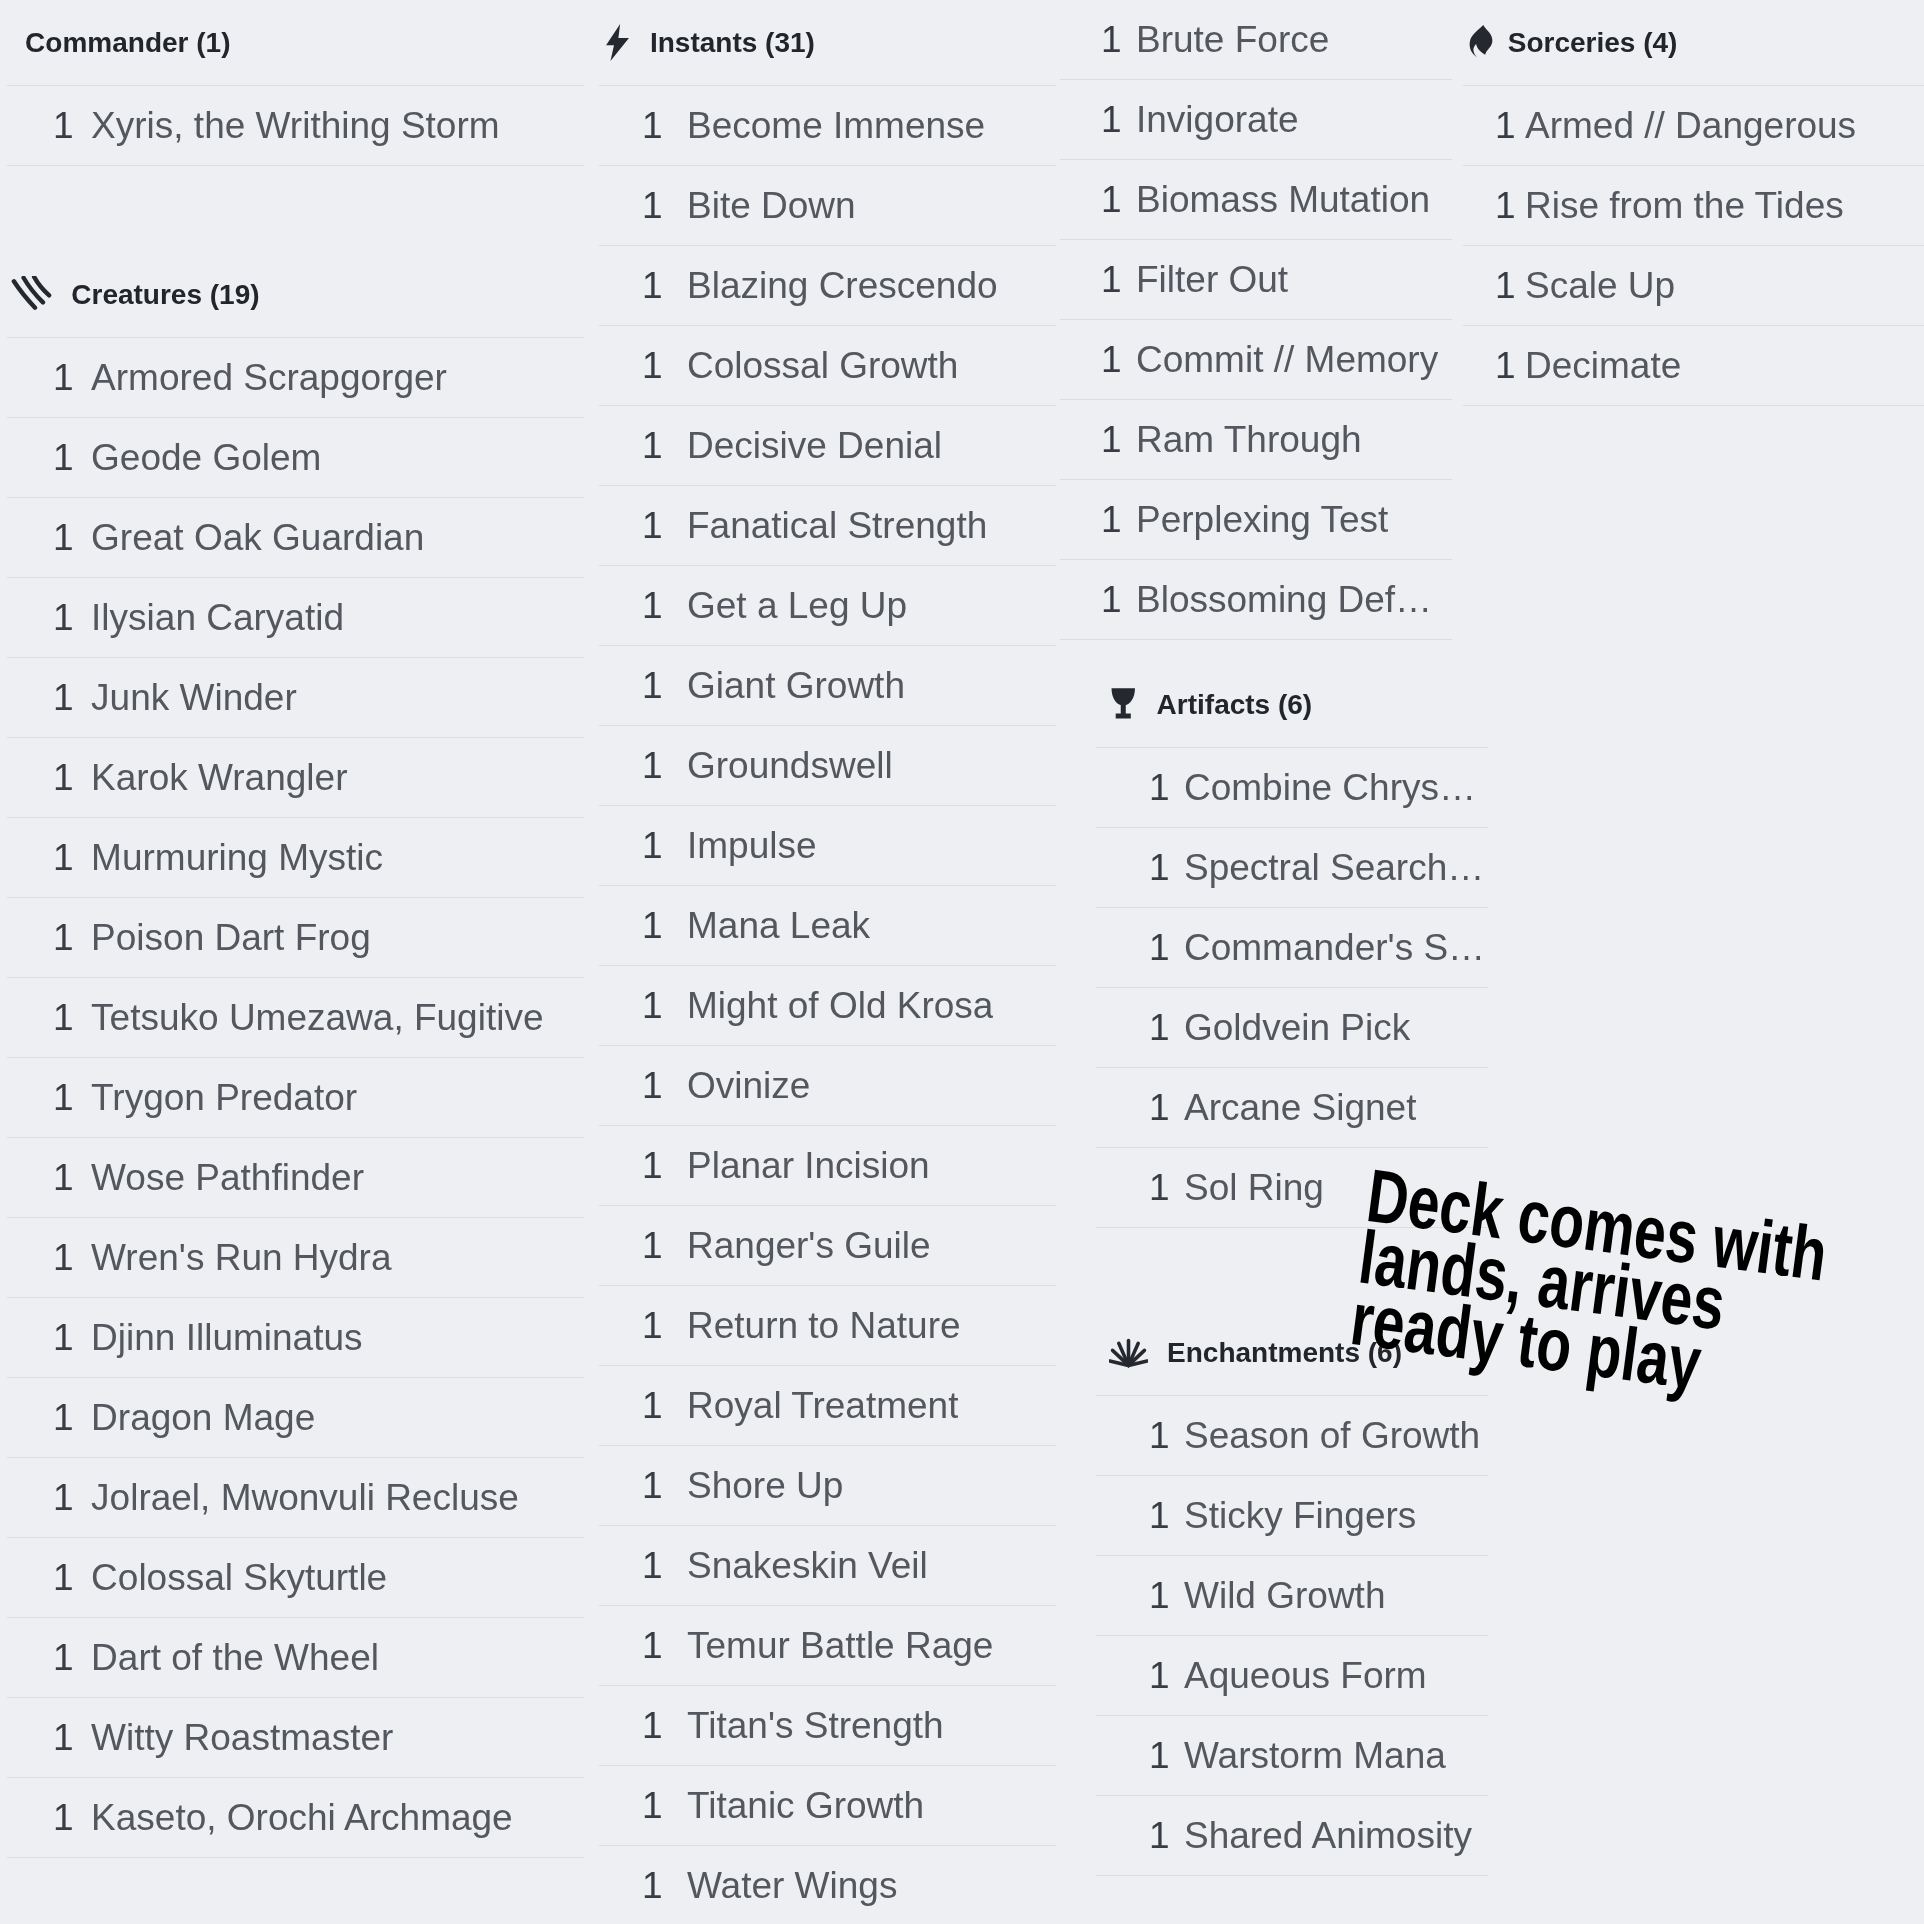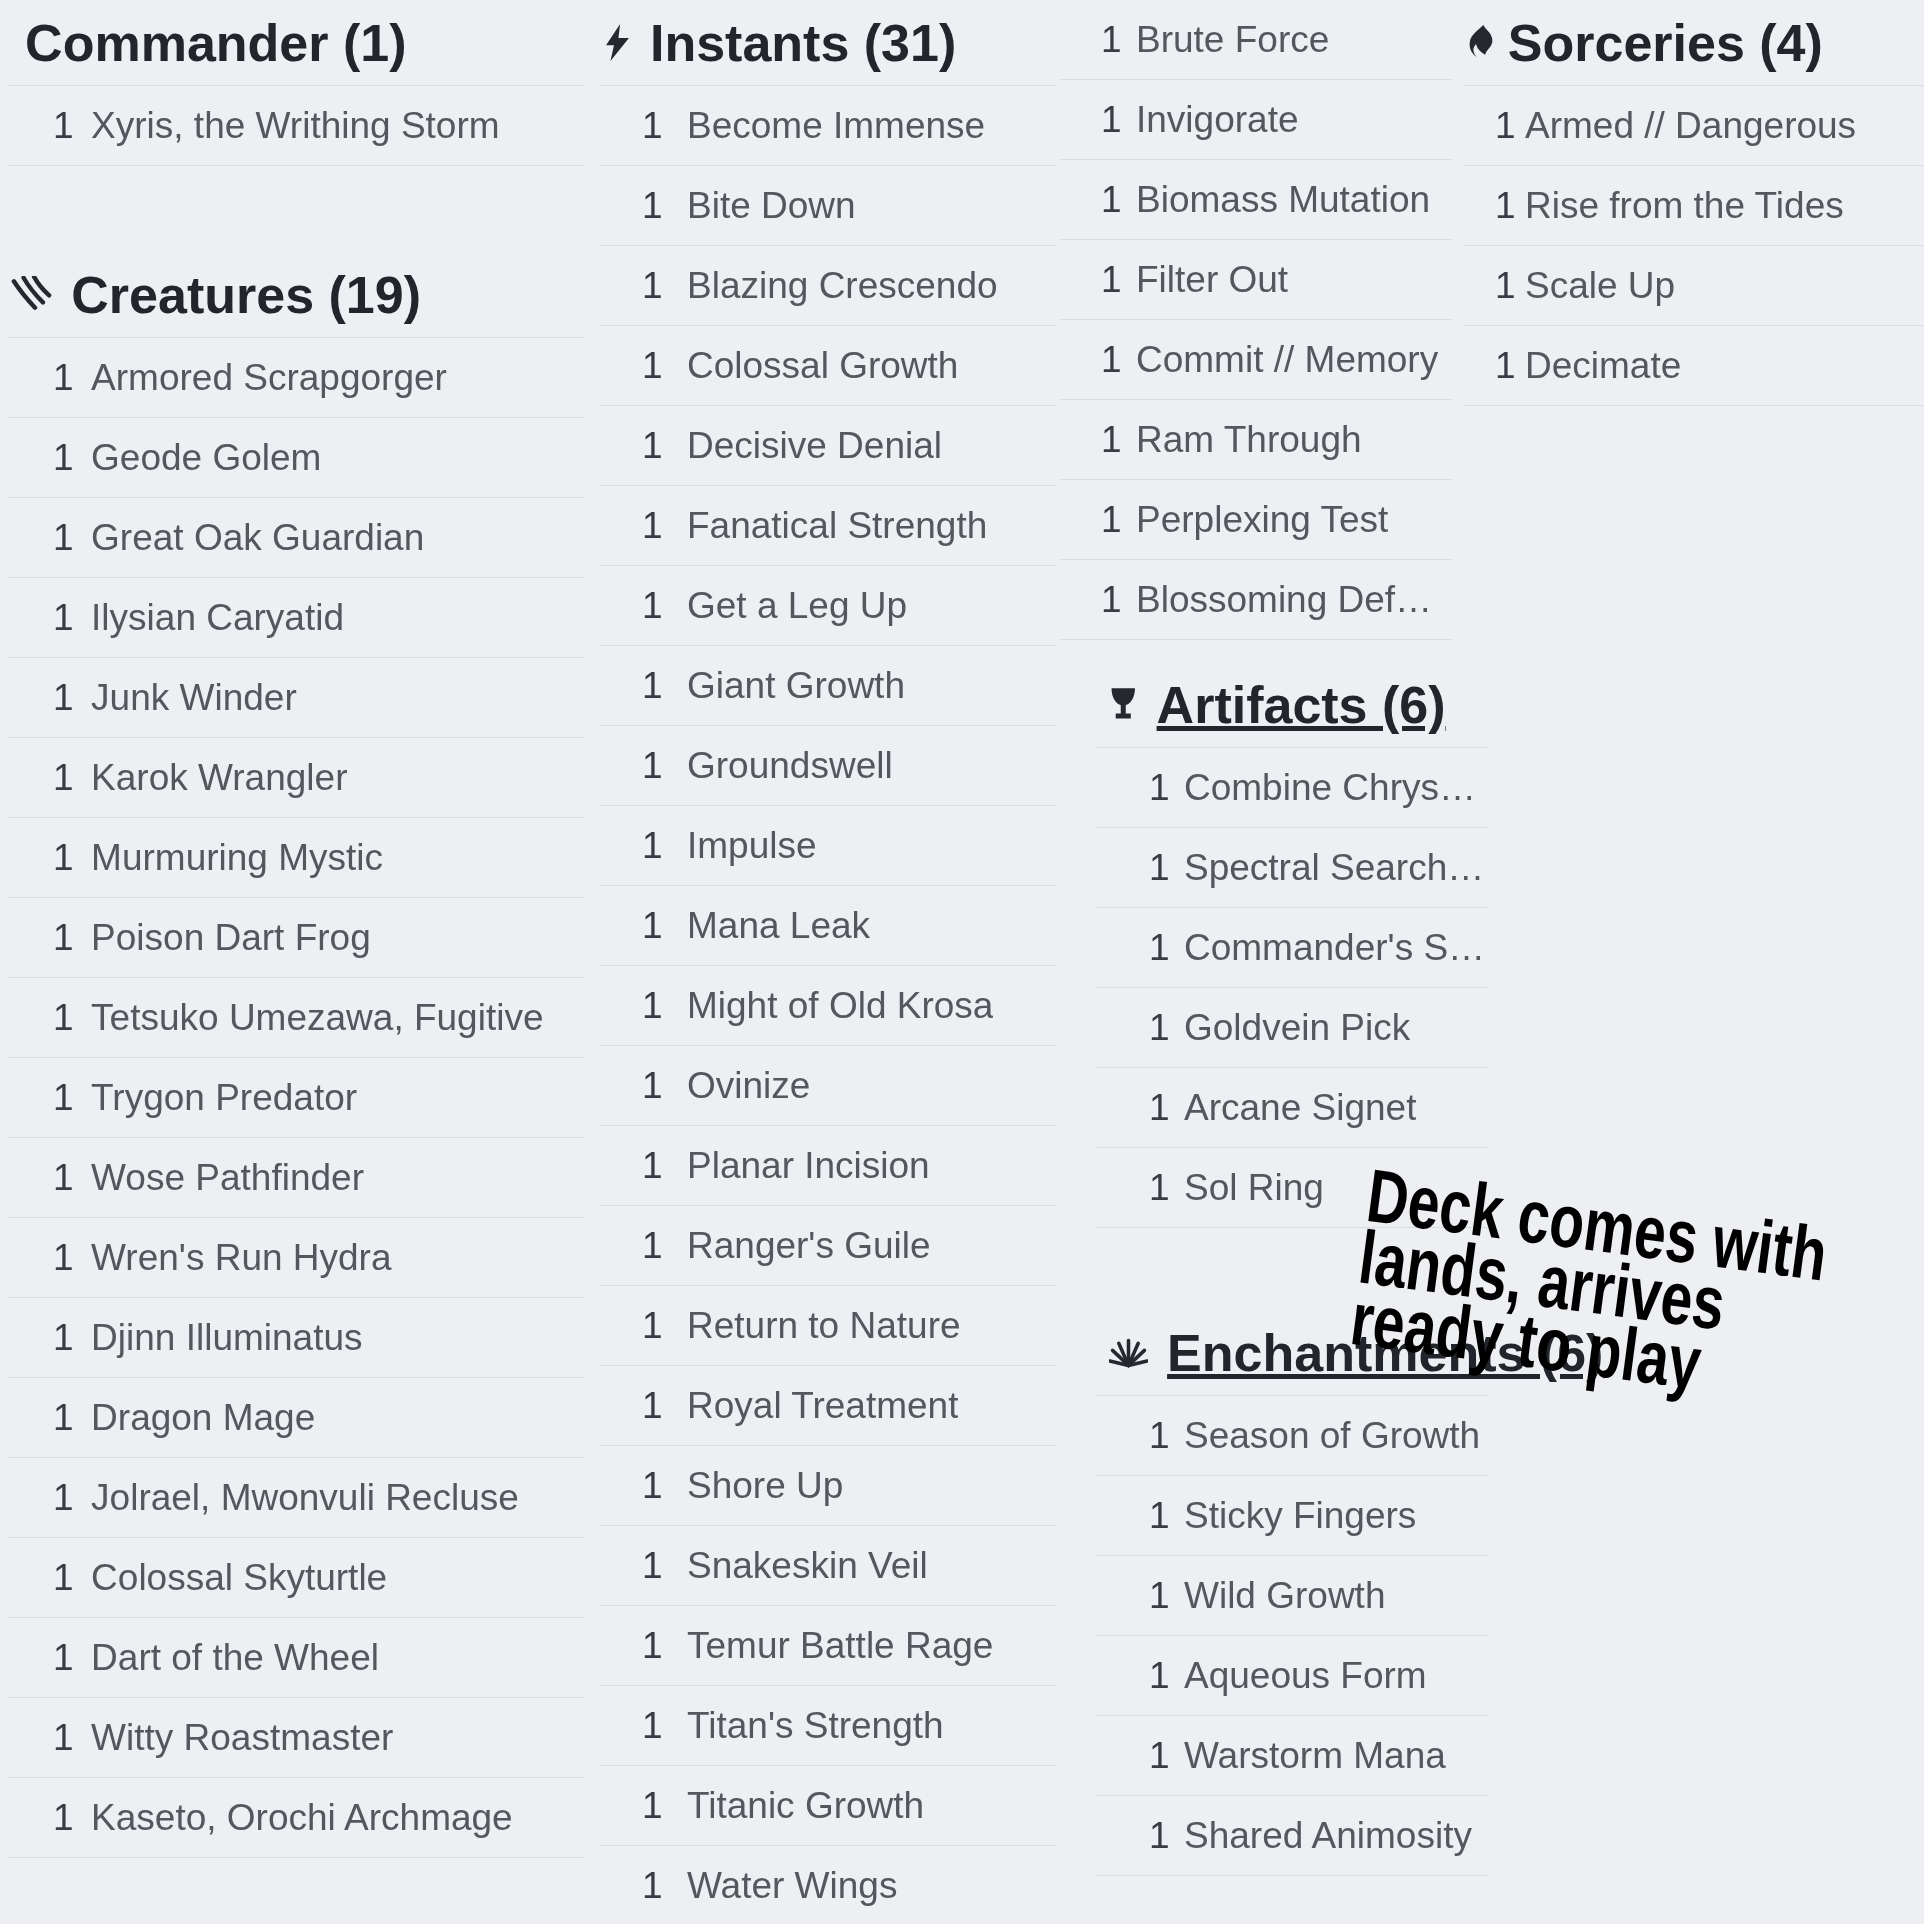--- a/index.html
+++ b/index.html
@@ -14,21 +14,21 @@
   .col { position: absolute; top: 0; }
   #col-1 { left: 7.1px;    width: 577px; }
   #col-2 { left: 599px;  width: 457px; }
   #col-3 { left: 1060px; width: 428px; }
   #col-4 { left: 1463px; width: 462px; }
 
   .section-header {
     display: flex; align-items: center;
     height: 86px;
     border-bottom: 1.8px solid #d9dce1;
-    font-weight: bold; font-size: 52px; color: #22252b;
+    font-weight: bold; font-size: 28px; color: #22252b;
     white-space: nowrap;
   }
   .icon { display: inline-flex; align-items: center; justify-content: center; flex: none; }
 
   .card-row {
     display: flex; align-items: center;
     height: 80px;
     border-bottom: 1.8px solid #dadde2;
     font-size: 37px; color: #54575e;
     white-space: nowrap;
@@ -49,21 +49,21 @@
   #col-2 .section-header .icon { margin-right: 18.7px; }
   #col-2 .card-row { padding-left: 43px; }
   #col-2 .qty { width: 45px; }
 
   
   #col-3 .section-instants-continued .card-row { padding-left: 41px; margin-right: 36px; }
   #col-3 .section-instants-continued .qty { width: 35px; }
   #col-3 .section-artifacts, #col-3 .section-enchantments { margin-left: 36px; }
   #col-3 .section-artifacts { margin-top: 22px; }
   #col-3 .section-enchantments { margin-top: 82px; }
-  #col-3 .section-header { padding-left: 12.5px; text-decoration: underline; }
+  #col-3 .section-header { padding-left: 12.5px; }
   #col-3 .section-header .icon { margin-right: 19.6px; }
   #col-3 .section-artifacts .card-row, #col-3 .section-enchantments .card-row { padding-left: 53px; }
   #col-3 .section-artifacts .qty, #col-3 .section-enchantments .qty { width: 35px; }
 
   
   #col-4 .section-header { padding-left: 5.3px; }
   #col-4 .section-header .icon { margin-right: 12.5px; }
   #col-4 .card-row { padding-left: 32px; }
   #col-4 .qty { width: 30px; }
 

